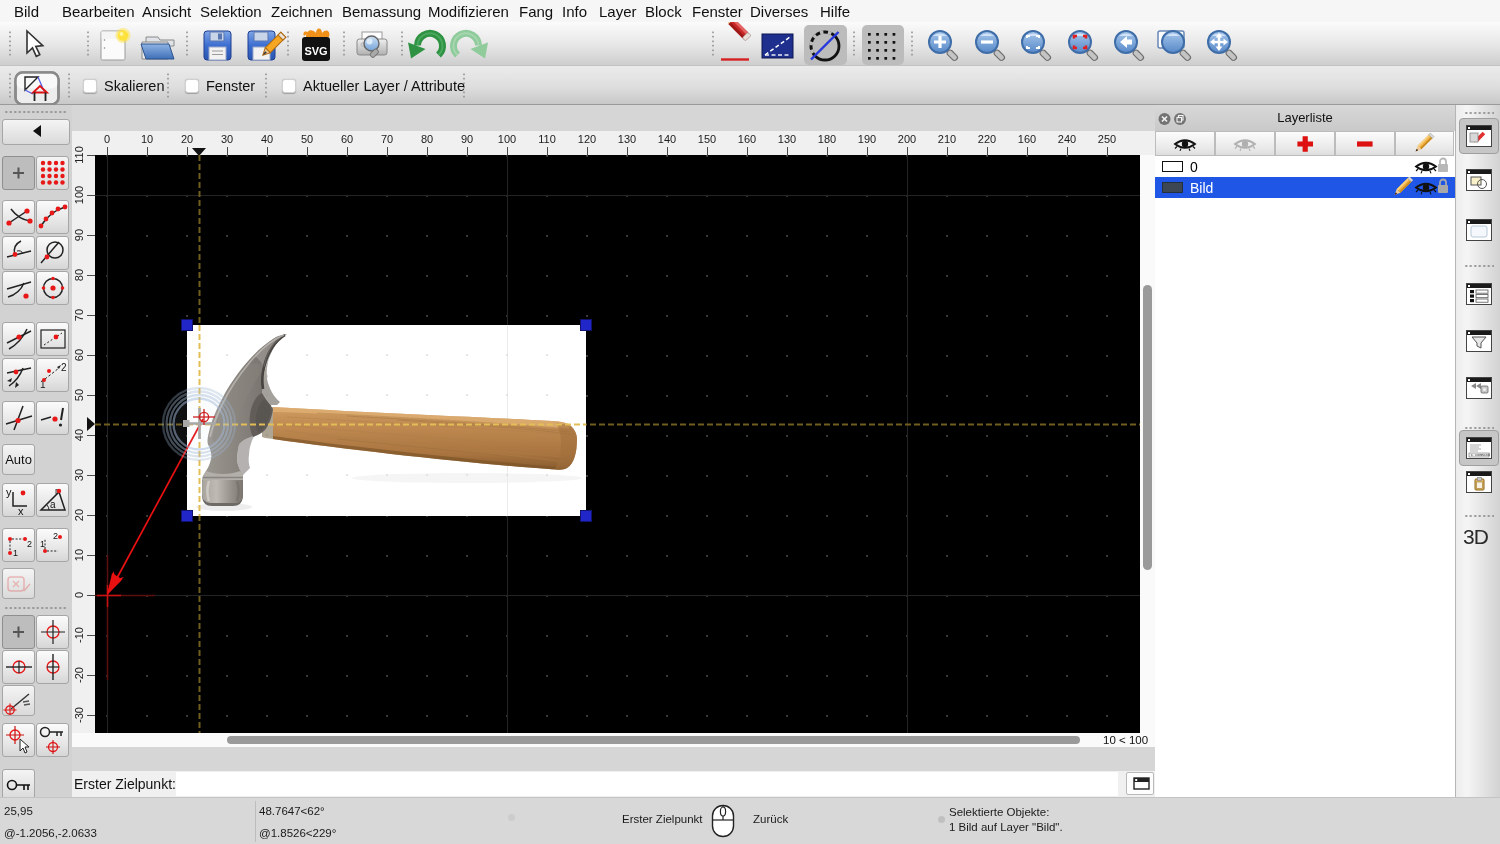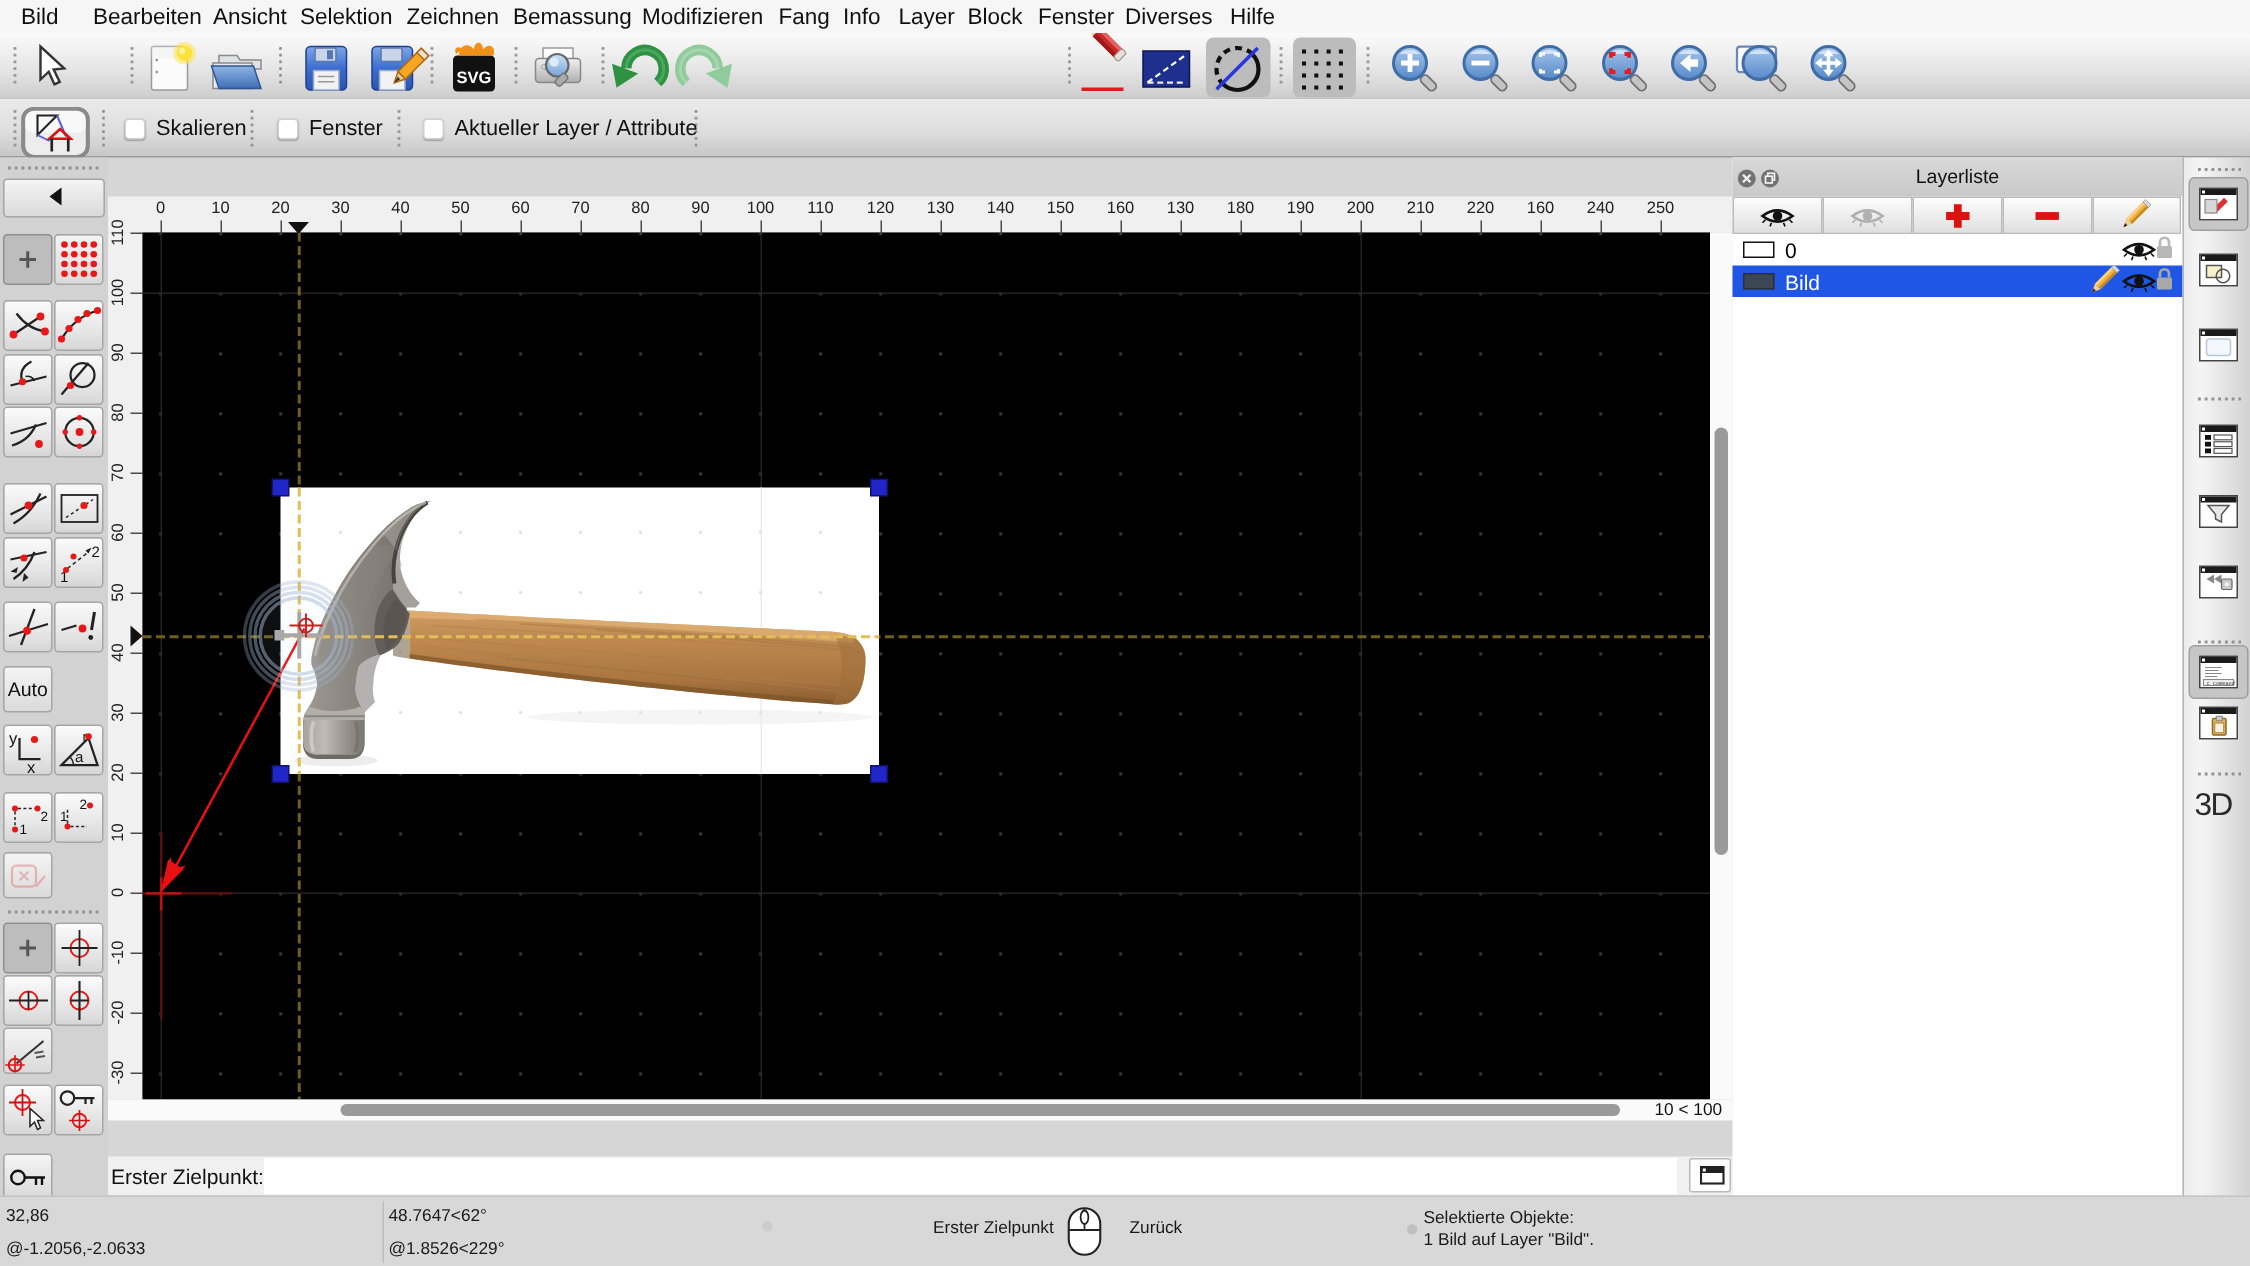--- a/index.html
+++ b/index.html
@@ -874,21 +874,21 @@
           <rect x="8" y="3" width="9" height="11" rx="1" fill="#e8b860" stroke="#8a6820"></rect>
           <rect x="10.5" y="1.5" width="4" height="3" fill="#c8c8c8" stroke="#888" stroke-width="0.7"></rect>
           <rect x="9.5" y="6" width="6" height="6.5" fill="#f8f0e0" stroke="#a88840" stroke-width="0.7"></rect>
         </svg>
       </div>
       <div class="hdots" style="left:8px;top:410px;width:30px"></div>
       <div style="position:absolute;left:7px;top:420px;font-size:21px;color:#2a2a2a;letter-spacing:-1px">3D</div>
     </div>
 
 <div id="statusbar">
-<span class="s" style="left:4px;top:7px">32,86</span>
+<span class="s" style="left:4px;top:7px">25,95</span>
 <span class="s" style="left:4px;top:29px">@-1.2056,-2.0633</span>
 <div style="position:absolute;left:255px;top:3px;width:1px;height:41px;background:#bdbdbd"></div>
 <span class="s" style="left:259px;top:7px">48.7647&lt;62°</span>
 <span class="s" style="left:259px;top:29px">@1.8526&lt;229°</span>
 <span class="s" style="left:622px;top:15px">Erster Zielpunkt</span>
 <svg width="26" height="36" style="position:absolute;left:711px;top:6px">
 <rect x="1.5" y="1.5" width="21" height="31" rx="10.5" fill="#fff" stroke="#222" stroke-width="1.4"></rect>
 <line x1="12" y1="1.5" x2="12" y2="16" stroke="#222" stroke-width="1.2"></line>
 <line x1="1.5" y1="16" x2="22.5" y2="16" stroke="#222" stroke-width="1.2"></line>
 <ellipse cx="12" cy="7.5" rx="2.6" ry="4.5" fill="#fff" stroke="#222" stroke-width="1.2"></ellipse>

